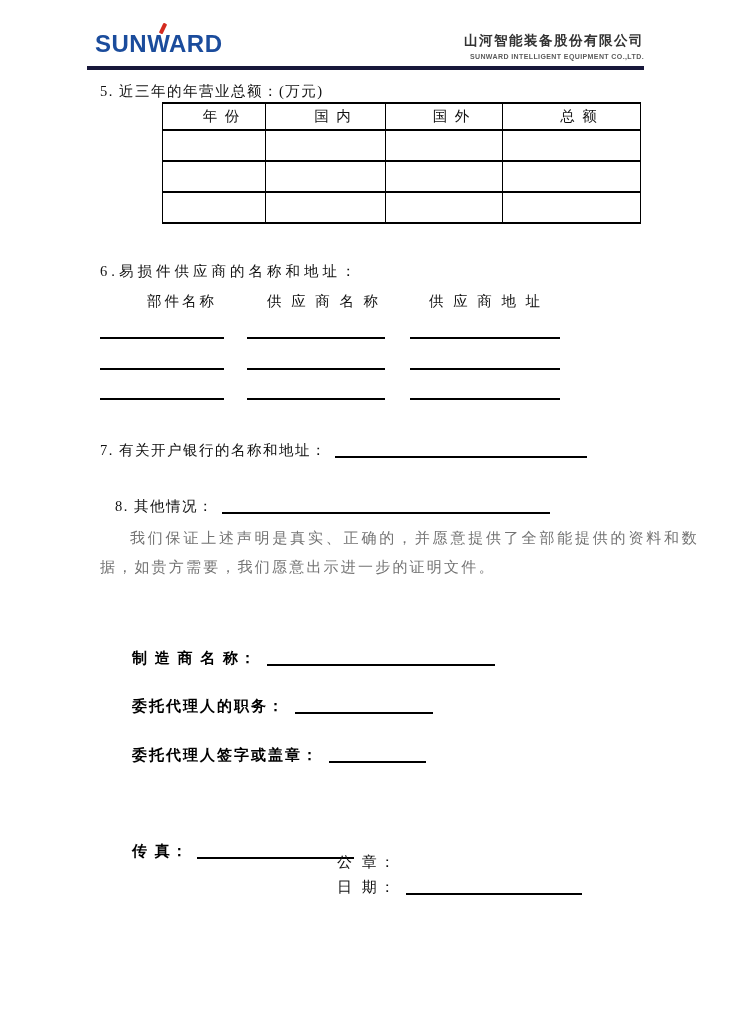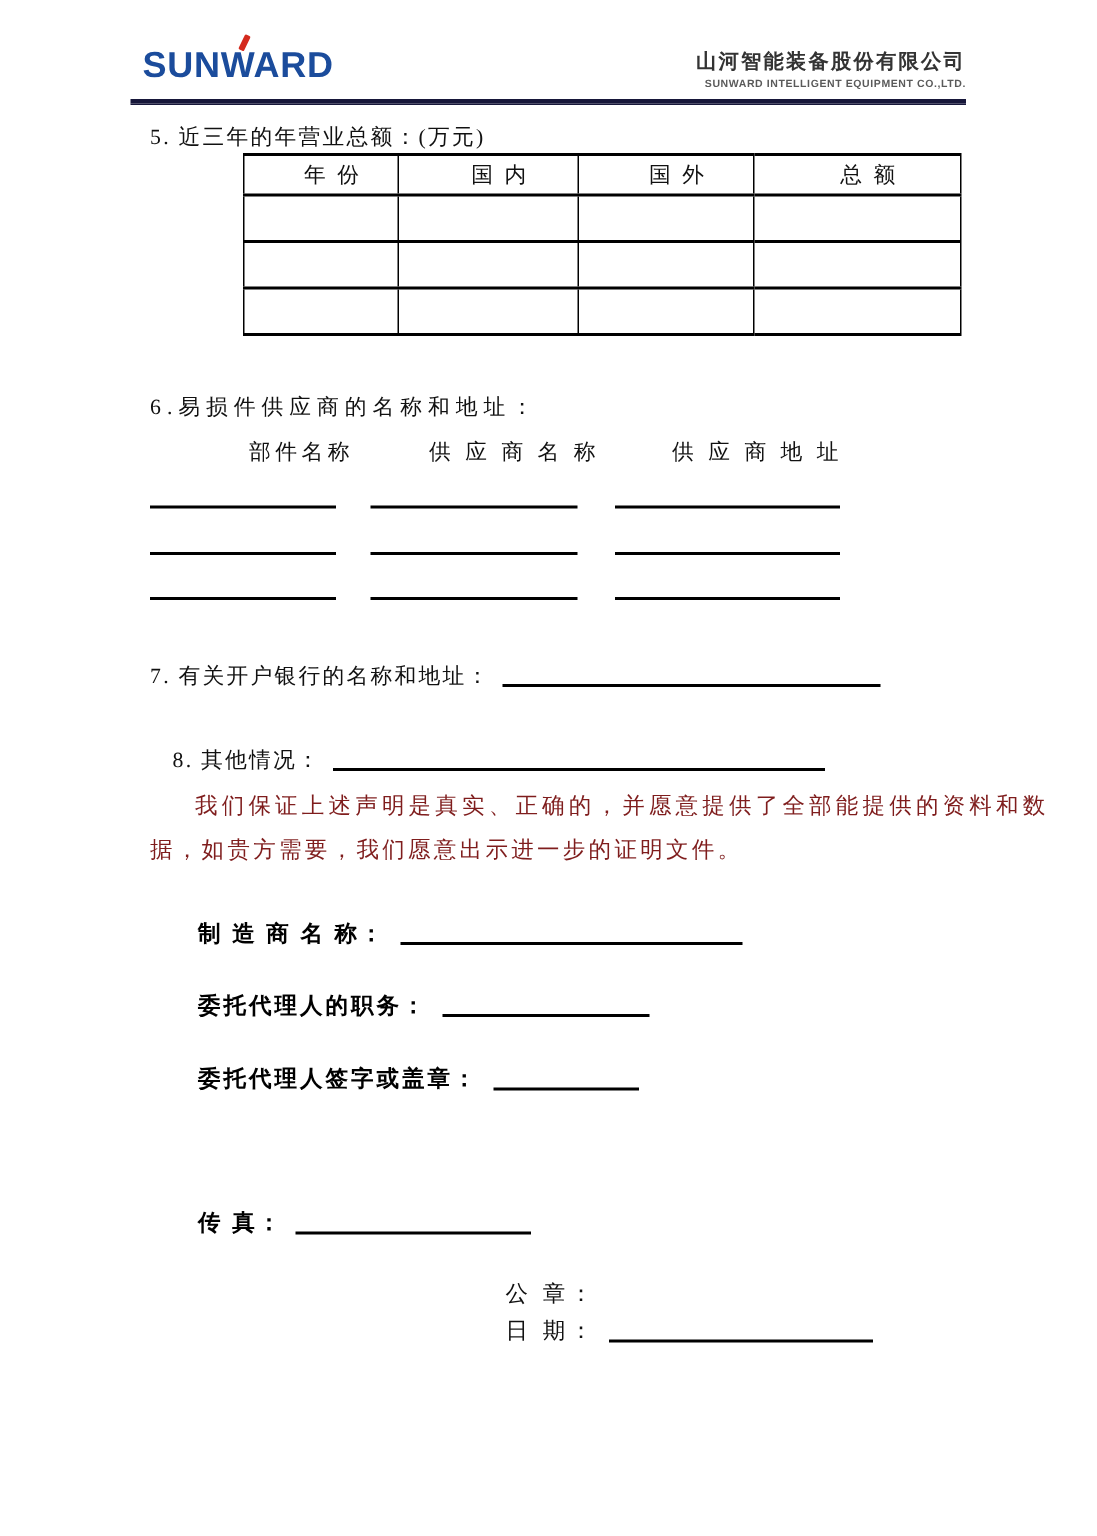--- a/index.html
+++ b/index.html
@@ -106,21 +106,20 @@
   .rev-table td { height: 31px; }
 
   
   .s6-col-label {
     position: absolute;
     top: 292px;
     font-size: 14.5px;
     letter-spacing: 3px;
     white-space: nowrap;
     color: #111;
-    margin-left: 19px;
   }
   .blank-line {
     position: absolute;
     border-top: 2px solid #000;
     height: 0;
   }
 
   
   .inline-row {
     position: absolute;
@@ -133,31 +132,32 @@
   .declaration {
     position: absolute;
     left: 68px;
     top: 524px;
     width: 599px;
     font-size: 15px;
     line-height: 29px;
     letter-spacing: 2.2px;
     text-indent: 2em;
     text-align: justify;
-    color: #7f1d1d;
+    color: #737373;
   }
 
   .sig-row {
     position: absolute;
     left: 100px;
     white-space: nowrap;
     font-size: 15px;
     font-weight: 700;
     letter-spacing: 2px;
     color: #000;
+    margin-top: 36px;
   }
   .seal-row {
     position: absolute;
     left: 305px;
     white-space: nowrap;
     font-size: 15px;
     letter-spacing: 3px;
     color: #111;
   }
 

